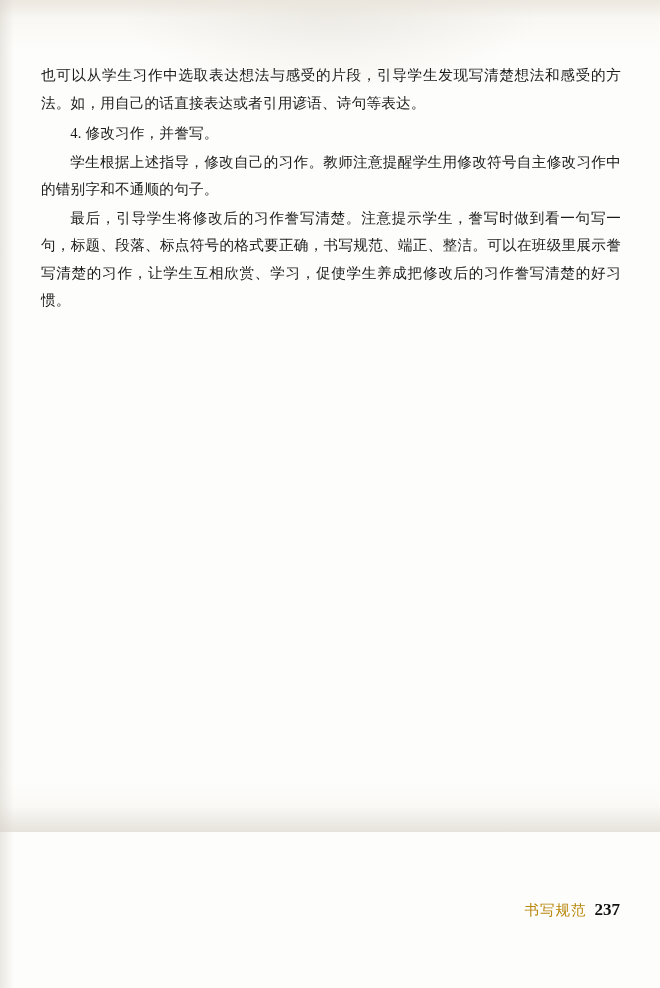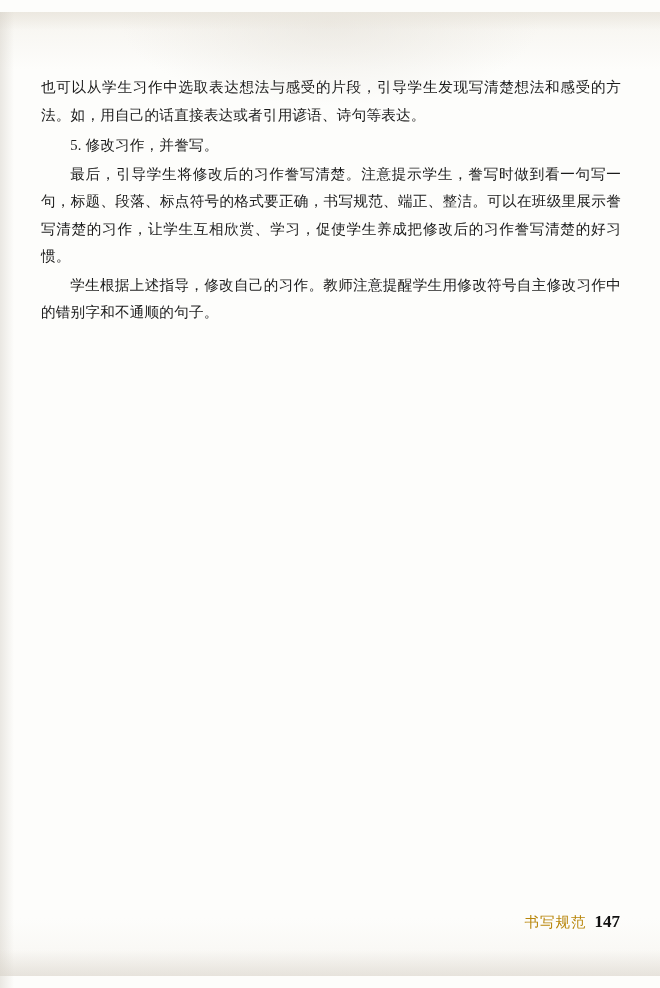--- a/index.html
+++ b/index.html
@@ -10,23 +10,23 @@
     width: 660px;
     height: 988px;
     background: #fdfdfb;
     font-family: "Liberation Serif", "DejaVu Serif", serif;
     overflow: hidden;
     position: relative;
   }
   .page {
     position: absolute;
     left: 0;
-    top: 12px;
+    top: 0;
     width: 660px;
-    height: 964px;
+    height: 832px;
     background:
       radial-gradient(ellipse 300px 120px at 330px 10px, rgba(228,224,216,0.55), rgba(253,253,251,0) 70%),
       linear-gradient(180deg, #f6f4ef 0%, #fdfdfb 6%, #fdfdfb 94%, #f7f5f1 100%);
   }
   .page-edge-top {
     position: absolute;
     left: 0;
     top: 0;
     width: 660px;
     height: 18px;
@@ -102,26 +102,26 @@
 </style>
 </head>
 <body>
 
 <div class="page">
   <div class="page-edge-top"></div>
   <div class="spine-shadow"></div>
 
   <div class="content">
     <p class="para">也可以从学生习作中选取表达想法与感受的片段，引导学生发现写清楚想法和感受的方法。如，用自己的话直接表达或者引用谚语、诗句等表达。</p>
-    <p class="para indent gap-small">5. 修改习作，并誊写。</p>
+    <p class="para indent gap-small">4. 修改习作，并誊写。</p>
+    <p class="para indent">学生根据上述指导，修改自己的习作。教师注意提醒学生用修改符号自主修改习作中的错别字和不通顺的句子。</p>
     <p class="para indent">最后，引导学生将修改后的习作誊写清楚。注意提示学生，誊写时做到看一句写一句，标题、段落、标点符号的格式要正确，书写规范、端正、整洁。可以在班级里展示誊写清楚的习作，让学生互相欣赏、学习，促使学生养成把修改后的习作誊写清楚的好习惯。</p>
-    <p class="para indent">学生根据上述指导，修改自己的习作。教师注意提醒学生用修改符号自主修改习作中的错别字和不通顺的句子。</p>
   </div>
 
   <div class="footer">
     <div class="footer-inner">
       <span class="unit-label">书写规范</span>
-      <span class="page-number">147</span>
+      <span class="page-number">237</span>
     </div>
   </div>
 
   <div class="bottom-shadow"></div>
 </div>
 
 </body></html>

